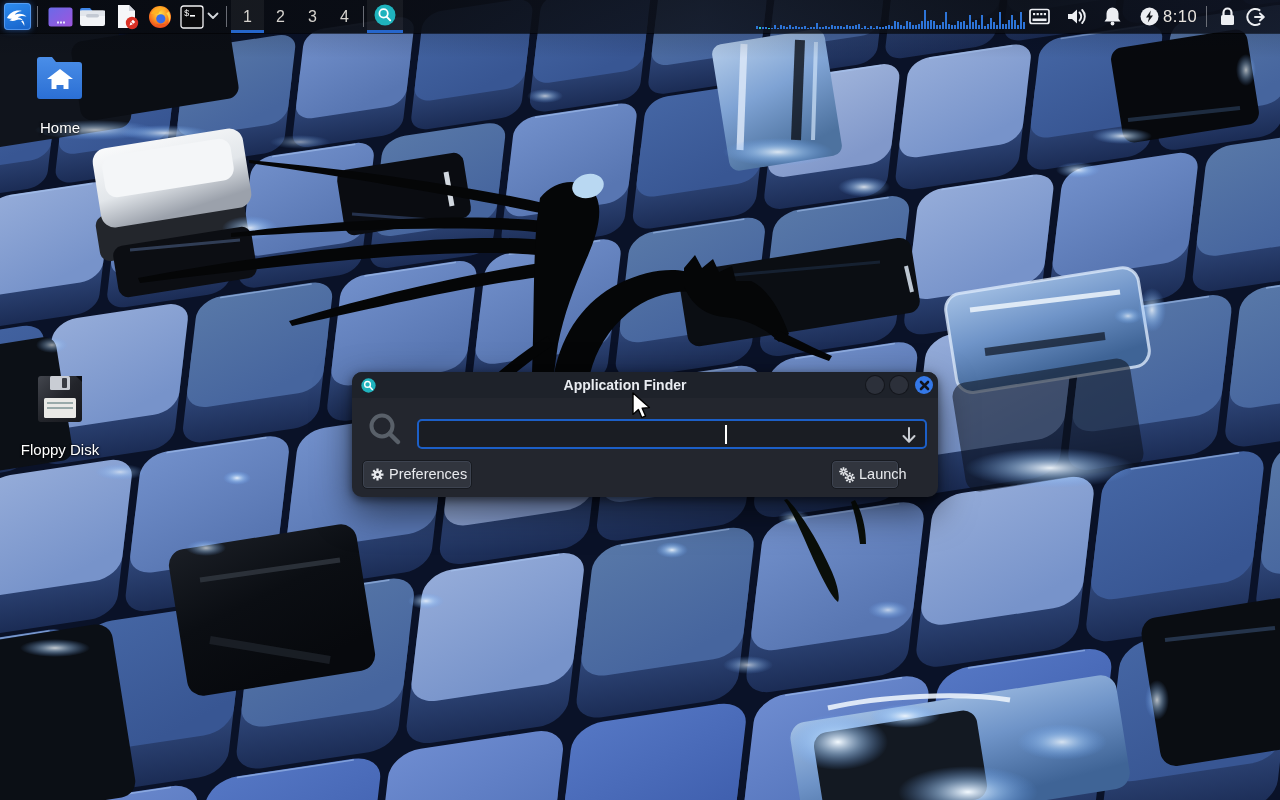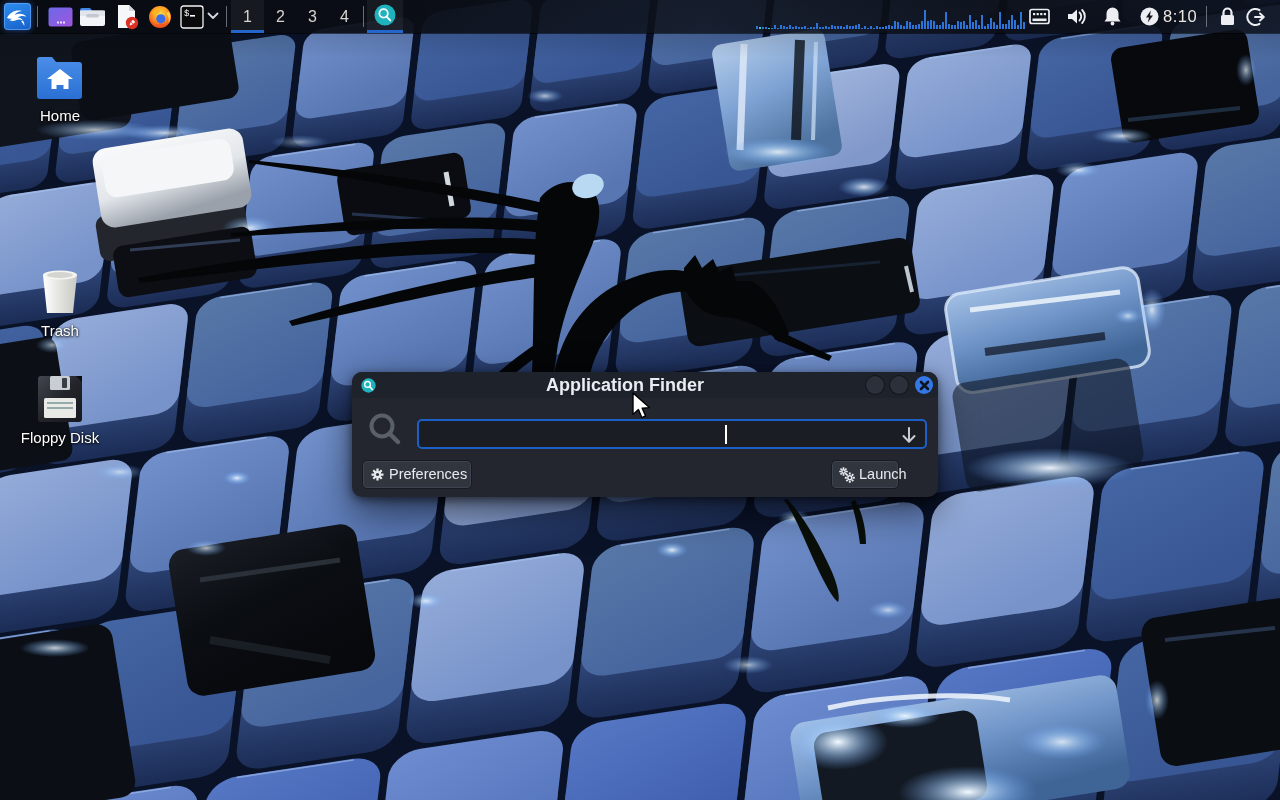--- a/index.html
+++ b/index.html
@@ -11,26 +11,26 @@
 .pbtn.kali svg{display:block}
 .psep{position:absolute;top:6px;width:1px;height:21px;background:#7a7e86;opacity:0.85}
 .picon{position:absolute}
 .picon svg{display:block}
 .wsnum{position:absolute;top:0;width:33px;height:33px;display:flex;align-items:center;justify-content:center;}
 .wsnum span{font-size:16px;color:#d6d3ce;line-height:1}
 .wsnum.active{background:rgba(255,255,255,0.055);box-shadow:0 -3px 0 #2566cc inset;}
 #bars{position:absolute;left:0;top:0;pointer-events:none}
 #clock{position:absolute;left:1163px;top:0;height:20px;line-height:33px;font-size:16.5px;color:#eae6e0;letter-spacing:0.5px}
 .dicon{position:absolute;width:96px;text-align:center;}
-.dicon span{display:block;margin-top:6px;font-size:15px;color:#fff;text-shadow:0 1px 3px rgba(0,0,0,0.95),0 0 2px rgba(0,0,0,0.8);line-height:1;}
+.dicon span{display:block;margin-top:18px;font-size:15px;color:#fff;text-shadow:0 1px 3px rgba(0,0,0,0.95),0 0 2px rgba(0,0,0,0.8);line-height:1;}
 #dialog{position:absolute;left:352px;top:372px;width:586px;height:125px;background:#23262e;
 border-radius:10px;box-shadow:0 3px 10px rgba(0,0,0,0.5),0 14px 36px rgba(0,0,0,0.55);}
 #dtitle{position:absolute;left:0;top:0;right:0;height:26px;background:#1e222a;border-radius:10px 10px 0 0;
 text-align:center;}
-#dtitle span{position:absolute;left:0;right:40px;text-align:center;font-size:18px;font-weight:bold;color:#e9ecf1;line-height:26px}
+#dtitle span{position:absolute;left:0;right:40px;text-align:center;font-size:14px;font-weight:bold;color:#e9ecf1;line-height:26px}
 .wbtn{position:absolute;top:4px;width:18px;height:18px;border-radius:50%;background:#2c303a;
 box-shadow:0 0 0 1px #14161c;}
 .wbtn.close{background:#3478e8;box-shadow:none;display:flex;align-items:center;justify-content:center}
 #dinput{position:absolute;left:65px;top:47px;width:510px;height:30px;background:#1a1d23;
 border:2px solid #1c5fc7;border-radius:5px;box-sizing:border-box;}
 #dtext{position:absolute;left:13px;top:4px;font-size:15px;color:#ececec;white-space:pre}
 #caret{position:absolute;left:306px;top:4px;width:1.5px;height:19px;background:#fff}
 .dbtn{position:absolute;top:88px;height:29px;background:#31353e;border:1px solid #171a20;
 box-shadow:0 0 0 1px #3d4350 inset;border-radius:5px;box-sizing:border-box;display:flex;
 align-items:center;gap:4px;padding:12px 7px;}
@@ -640,35 +640,20 @@
           <linearGradient id="hfg" x1="0" y1="0" x2="0" y2="1">
 <stop offset="0" stop-color="#4a8ee8"></stop>
             <stop offset="1" stop-color="#2b6fd4"></stop>
           </linearGradient>
         </defs>
 <path d="M25 8 a3 3 0 0 1 3-3 h12 l4 5 h23 a3 3 0 0 1 3 3 v31 a3 3 0 0 1-3 3 H28 a3 3 0 0 1-3-3 Z" fill="url(#hfg)"></path>
 <path d="M48 17 l-13 10 h4.5 v10 h17 v-10 h4.5 Z M44.5 33 h7 v4 h-7 Z" fill="#fff" fill-rule="evenodd"></path>
 </svg>
       <span>Home</span>
     </div>
-<div class="dicon" style="left:12px;top:267px">
-<svg width="96" height="50" viewBox="0 0 96 50" style="display:block;margin:0 auto">
-<defs>
-          <linearGradient id="trg" x1="0" y1="0" x2="1" y2="0">
-<stop offset="0" stop-color="#ffffff"></stop>
-            <stop offset="0.5" stop-color="#e2e2de"></stop>
-            <stop offset="1" stop-color="#c9c9c4"></stop>
-          </linearGradient>
-        </defs>
-<path d="M31 8 L65 8 L61 46 L35 46 Z" fill="url(#trg)"></path>
-<ellipse cx="48" cy="8" rx="17" ry="4.5" fill="#f4f4f1"></ellipse>
-<ellipse cx="48" cy="8" rx="13" ry="3" fill="#d4d4d0"></ellipse>
-</svg>
-      <span>Trash</span>
-    </div>
 <div class="dicon" style="left:12px;top:374px">
 <svg width="96" height="50" viewBox="0 0 96 50" style="display:block;margin:0 auto">
 <defs>
           <linearGradient id="flg" x1="0" y1="0" x2="1" y2="1">
 <stop offset="0" stop-color="#43464e"></stop>
             <stop offset="0.5" stop-color="#23252b"></stop>
             <stop offset="1" stop-color="#17181d"></stop>
           </linearGradient>
         </defs>
 <rect x="26" y="2" width="44" height="46" rx="3" fill="url(#flg)"></rect>

